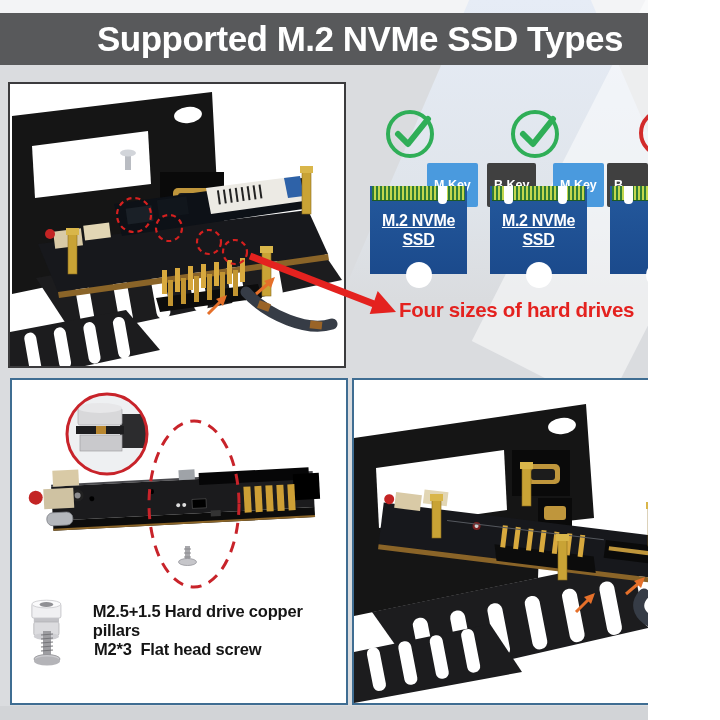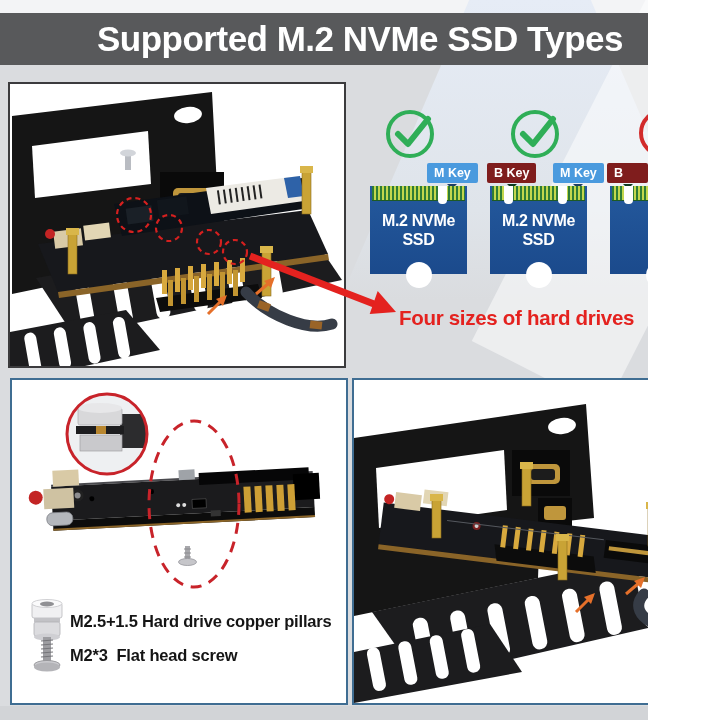--- a/index.html
+++ b/index.html
@@ -24,37 +24,37 @@
   
   .status-icon{position:absolute;width:52px;height:52px;top:107px;}
   .ssd-card{position:absolute;top:186px;width:97px;height:88px;
             background:linear-gradient(180deg,#24599d 0%,#1b4a8c 100%);}
   .connector{position:absolute;top:0;left:2px;right:2px;height:14px;
              background:repeating-linear-gradient(90deg,#2f7c35 0 2px,#c3d74d 2px 4px);
              border-bottom:1px solid #1e5a24;}
   .notch{position:absolute;top:0;width:9px;height:18px;background:#fff;
          border-radius:0 0 4px 4px;}
   .board-name{position:absolute;top:25px;left:0;width:100%;text-align:center;color:#fff;
-              font-size:16px;font-weight:bold;line-height:19px;letter-spacing:-.3px;}
+              font-size:16px;font-weight:bold;line-height:19px;letter-spacing:-.3px;text-decoration:underline;}
   .bottom-notch{position:absolute;left:50%;bottom:-14px;width:26px;height:26px;margin-left:-13px;
                 border-radius:50%;background:#fff;}
-  .key-badge{position:absolute;top:163px;height:20px;line-height:20px;padding:0 7px;
+  .key-badge{position:absolute;top:163px;height:20px;line-height:20px;padding:12px 7px;
              color:#fff;font-size:12.5px;font-weight:bold;border-radius:2px;}
   .key-blue{background:#4a9ade;}
-  .key-green{background:#7f1d1d;}
+  .key-green{background:#404040;}
   .key-badge::after{content:"";position:absolute;left:50%;bottom:-6px;margin-left:-5px;
              border:5px solid transparent;border-top-color:#1f3f63;border-bottom:none;}
   .key-green::after{border-top-color:#0d3a1f;}
 
   
-  .annotation{position:absolute;left:399px;top:303px;color:#e4221f;font-size:20.5px;
+  .annotation{position:absolute;left:399px;top:295px;color:#e4221f;font-size:20.5px;
               font-weight:bold;line-height:29px;letter-spacing:-.3px;}
 
   
-  .legend-row{position:absolute;left:16px;display:flex;align-items:center;gap:4px;}
+  .legend-row{position:absolute;left:16px;display:flex;align-items:center;gap:28px;}
   .legend-label{font-size:16.5px;font-weight:bold;color:#151515;letter-spacing:-.2px;
                 white-space:pre-wrap;}
   .overlay{position:absolute;left:0;top:0;width:720px;height:720px;z-index:50;pointer-events:none;}
 </style>
 </head>
 <body>
 
 <div class="page">
   <div class="top-strip"></div>
   <div class="bg-blue"></div>
@@ -273,21 +273,21 @@
       <svg width="38" height="46" viewBox="0 0 38 46">
         <rect x="4" y="5" width="30" height="15" rx="2" fill="#f0f0f2" stroke="#b9b9bd" stroke-width="0.8"></rect>
         <ellipse cx="19" cy="5.5" rx="15" ry="4" fill="#fafafb" stroke="#c5c5c9" stroke-width="0.8"></ellipse>
         <ellipse cx="19" cy="6" rx="7" ry="2.5" fill="#909094"></ellipse>
         <rect x="6" y="20" width="26" height="4" fill="#c2c2c6"></rect>
         <rect x="6" y="24" width="26" height="14" rx="2" fill="#dcdcdf" stroke="#b0b0b4" stroke-width="0.8"></rect>
         <ellipse cx="19" cy="39" rx="13" ry="3.5" fill="#cfcfd3"></ellipse>
       </svg>
       <span class="legend-label">M2.5+1.5 Hard drive copper pillars</span>
     </div>
-    <div class="legend-row" style="top:254px">
+    <div class="legend-row" style="top:248px">
       <svg width="38" height="42" viewBox="0 0 38 42">
         <rect x="15" y="3" width="8" height="24" fill="#9d9da1"></rect>
         <g stroke="#76767a" stroke-width="1.2">
           <line x1="13" y1="7" x2="25" y2="6"></line>
             <line x1="13" y1="11" x2="25" y2="10"></line>
           <line x1="13" y1="15" x2="25" y2="14"></line>
             <line x1="13" y1="19" x2="25" y2="18"></line>
           <line x1="13" y1="23" x2="25" y2="22"></line>
         </g>
         <ellipse cx="19" cy="31" rx="13" ry="4.5" fill="#cbcbcf" stroke="#8e8e92" stroke-width="0.8"></ellipse>

